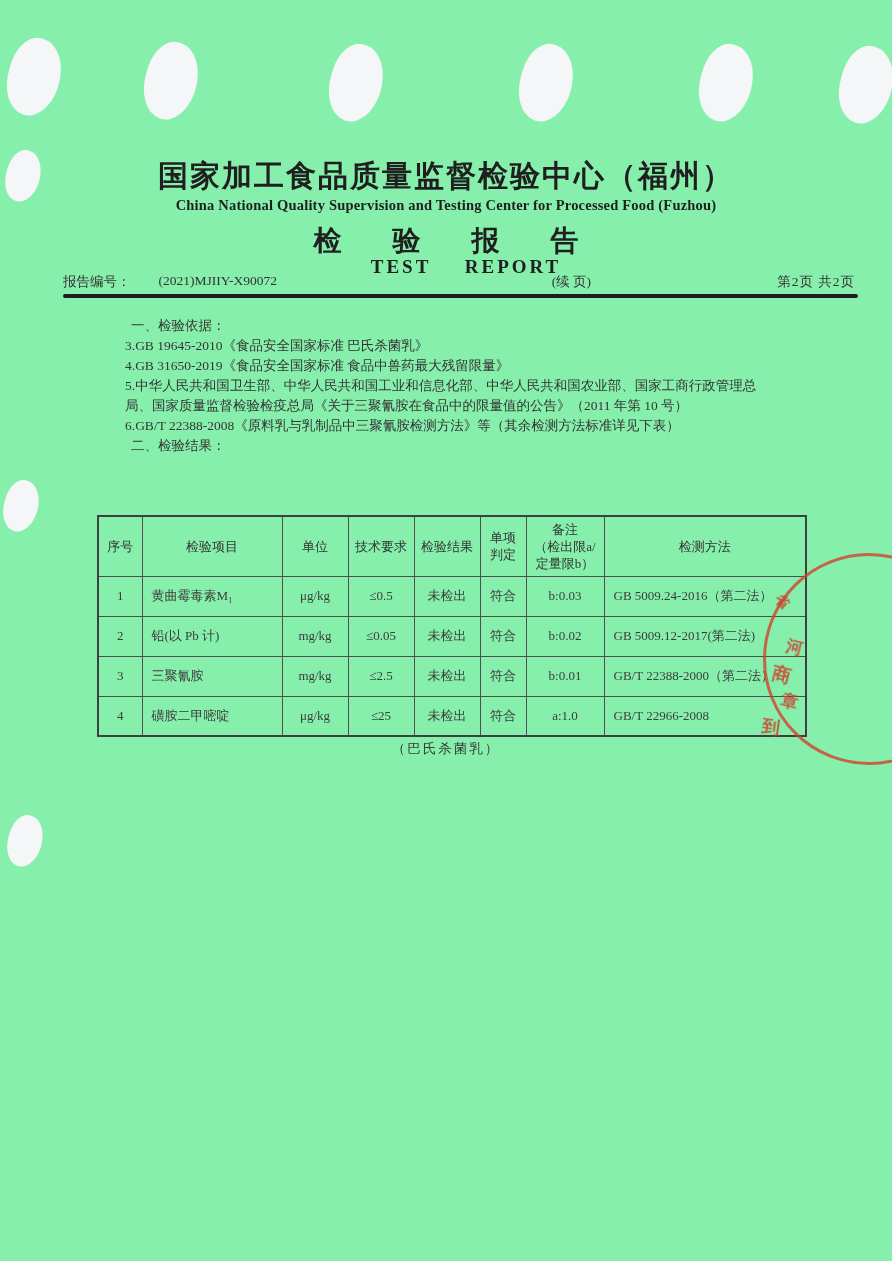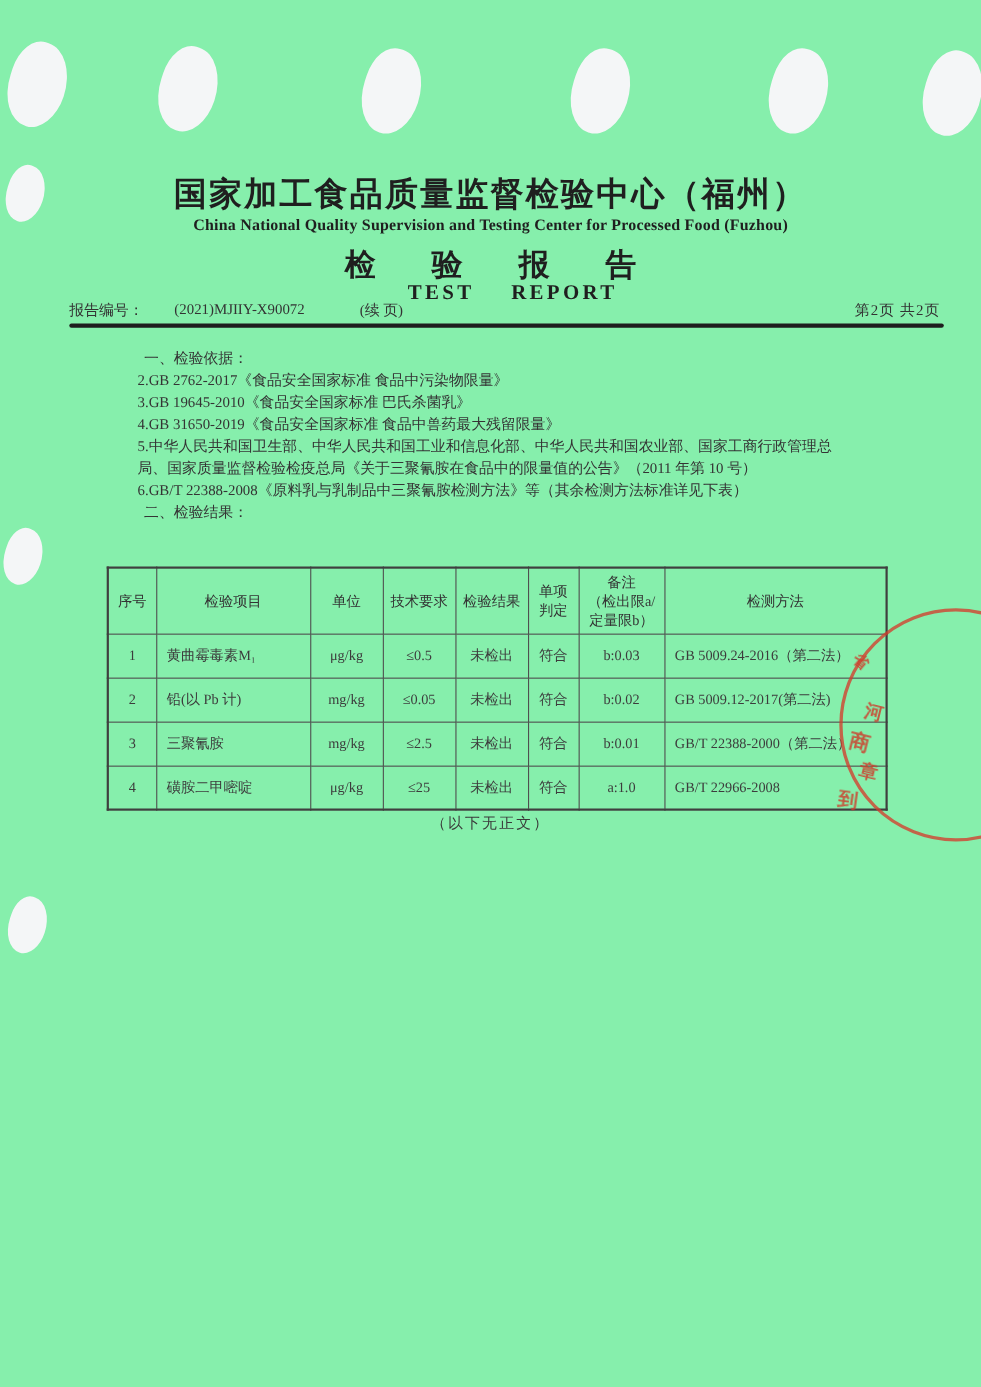--- a/index.html
+++ b/index.html
@@ -20,21 +20,21 @@
   .title-cn { top:156px; font-size:30px; font-weight:bold; letter-spacing:2px; }
   .title-en { top:197px; font-size:14.5px; font-weight:bold; letter-spacing:0.2px; }
   .title-rep { top:222px; font-size:28px; font-weight:bold; letter-spacing:22px; text-indent:22px; }
   .title-rep-en { top:256px; font-size:19px; font-weight:bold; letter-spacing:3px; word-spacing:26px;margin-left:20px; }
 
   .meta {
     position:absolute; top:273px; left:63px; right:37px;
     display:flex; align-items:baseline; font-size:13.5px; color:#333;
   }
   .meta .left  { flex:1; display:flex; gap:28px; white-space:nowrap; }
-  .meta .mid   { flex:1; text-align:left; white-space:nowrap; }
+  .meta .mid   { flex:1; text-align:right; white-space:nowrap; }
   .meta .right { flex:1; text-align:right; white-space:nowrap; letter-spacing:1px; }
 
   .rule { position:absolute; top:294px; left:63px; width:795px; height:4px; background:#1e1e1e; border-radius:2px; }
 
   .body-text { position:absolute; top:316px; left:125px; width:690px; font-size:13.5px; line-height:20px; color:#343434; }
   .body-text .h { text-indent:6px; }
   .body-text .item5 { width:648px; }
 
   table.results {
     position:absolute; top:515px; left:97px; width:708px;
@@ -94,21 +94,20 @@
       <span>(2021)MJIIY-X90072</span>
     </div>
     <div class="mid">(续 页)</div>
     <div class="right">第2页 共2页</div>
   </div>
 
   <div class="rule"></div>
 
   <div class="body-text">
     <div class="h">一、检验依据：</div>
-    <div class="item">2.GB 2762-2017《食品安全国家标准 食品中污染物限量》</div>
     <div class="item">3.GB 19645-2010《食品安全国家标准 巴氏杀菌乳》</div>
     <div class="item">4.GB 31650-2019《食品安全国家标准 食品中兽药最大残留限量》</div>
     <div class="item item5">5.中华人民共和国卫生部、中华人民共和国工业和信息化部、中华人民共和国农业部、国家工商行政管理总局、国家质量监督检验检疫总局《关于三聚氰胺在食品中的限量值的公告》（2011 年第 10 号）</div>
     <div class="item">6.GB/T 22388-2008《原料乳与乳制品中三聚氰胺检测方法》等（其余检测方法标准详见下表）</div>
     <div class="h">二、检验结果：</div>
   </div>
 
   <table class="results">
     <colgroup>
       <col style="width:44px">
@@ -172,21 +171,21 @@
         <td>μg/kg</td>
         <td>≤25</td>
         <td>未检出</td>
         <td>符合</td>
         <td>a:1.0</td>
         <td class="method-cell">GB/T 22966-2008</td>
       </tr>
     </tbody>
   </table>
 
-  <div class="note">（以下无正文）</div>
+  <div class="note">（巴氏杀菌乳）</div>
 
   <div class="stamp-circle"></div>
   <span class="stamp-char sc0">省</span>
   <span class="stamp-char sc1">河</span>
   <span class="stamp-char sc2">商</span>
   <span class="stamp-char sc3">章</span>
   <span class="stamp-char sc4">到</span>
 
 </div>
 

